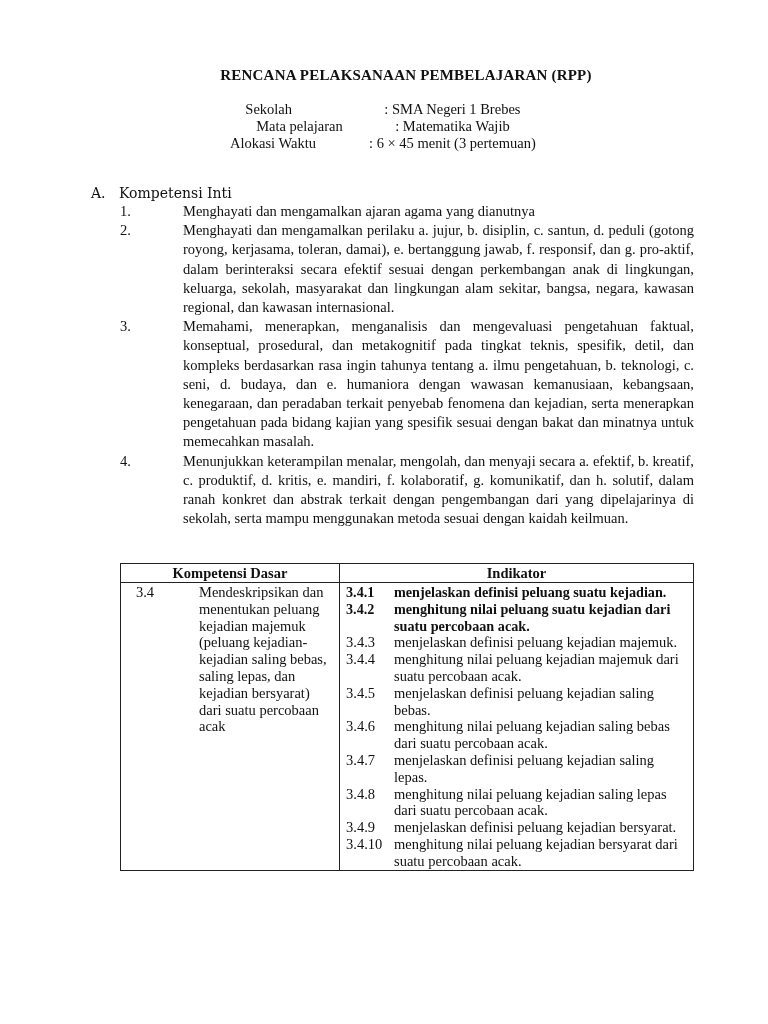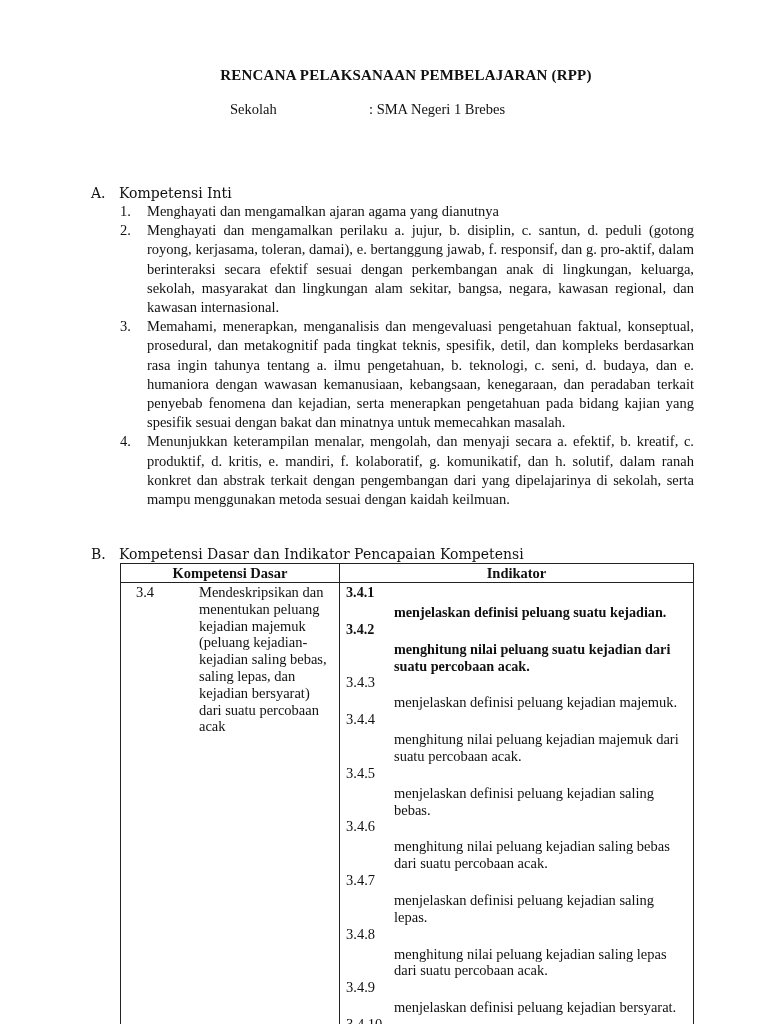--- a/index.html
+++ b/index.html
@@ -55,21 +55,21 @@
     .ki-list {
       position: absolute;
       left: 120px;
       width: 574px;
       top: 202px;
       font-size: 14.5px;
       line-height: 19.2px;
     }
     .ki-item { display: flex; }
     .ki-num { width: 27px; flex: 0 0 27px; }
-    .ki-text { flex: 1; text-align: justify; }
+    .ki-text { flex: 1; text-align: justify; margin-left: 36px; }
 
     .kd-table {
       position: absolute;
       left: 120px;
       top: 563px;
       width: 574px;
       border-collapse: collapse;
       font-size: 14.5px;
       line-height: 16.8px;
     }
@@ -84,35 +84,43 @@
       height: 18px;
       line-height: 18px;
     }
     .kd-table .col-kd { width: 218px; }
     .kd-cell { display: flex; padding: 1px 4px 1px 6px; }
     .kd-num { width: 36px; flex: 0 0 36px; text-align: center; }
     .kd-text { flex: 1; margin-left: 36px; }
     .ind-cell { padding: 1px 2px 0 6px; }
     .ind-row { display: flex; }
     .ind-num { width: 48px; flex: 0 0 48px; }
-    .ind-text { flex: 1; margin-top: 20px; }
+    .ind-text { flex: 1; }
     .ind-row.bold { font-weight: bold; font-size: 14.2px; }
   </style>
 </head>
 <body>
 
 <div class="page">
 
   <div class="title">RENCANA PELAKSANAAN PEMBELAJARAN (RPP)</div>
 
   <div class="meta">
     <div class="meta-row">
       <span class="meta-label">Sekolah</span>
       <span class="meta-value">: SMA Negeri 1 Brebes</span>
     </div>
+    <div class="meta-row">
+      <span class="meta-label">Mata pelajaran</span>
+      <span class="meta-value">: Matematika Wajib</span>
+    </div>
+    <div class="meta-row">
+      <span class="meta-label">Alokasi Waktu</span>
+      <span class="meta-value">: 6 × 45 menit (3 pertemuan)</span>
+    </div>
   </div>
 
   <div class="section-head" style="top:184px;">
     <span class="letter">A.</span><span>Kompetensi Inti</span>
   </div>
 
   <div class="ki-list">
     <div class="ki-item">
       <span class="ki-num">1.</span>
       <span class="ki-text">Menghayati dan mengamalkan ajaran agama yang dianutnya</span>
@@ -124,23 +132,20 @@
     <div class="ki-item">
       <span class="ki-num">3.</span>
       <span class="ki-text">Memahami, menerapkan, menganalisis dan mengevaluasi pengetahuan faktual, konseptual, prosedural, dan metakognitif pada tingkat teknis, spesifik, detil, dan kompleks berdasarkan rasa ingin tahunya tentang a. ilmu pengetahuan, b. teknologi, c. seni, d. budaya, dan  e. humaniora dengan wawasan kemanusiaan, kebangsaan, kenegaraan, dan peradaban terkait penyebab fenomena dan kejadian, serta menerapkan pengetahuan pada bidang kajian yang spesifik sesuai dengan bakat dan minatnya untuk memecahkan masalah.</span>
     </div>
     <div class="ki-item">
       <span class="ki-num">4.</span>
       <span class="ki-text">Menunjukkan keterampilan menalar, mengolah, dan menyaji secara a. efektif, b. kreatif, c. produktif, d. kritis, e. mandiri, f. kolaboratif, g. komunikatif, dan h. solutif, dalam ranah konkret dan abstrak terkait dengan pengembangan dari yang dipelajarinya di sekolah, serta mampu menggunakan metoda sesuai dengan kaidah keilmuan.</span>
     </div>
   </div>
 
-  <div class="section-head" style="top:545px;">
-    <span class="letter">B.</span><span>Kompetensi Dasar dan Indikator Pencapaian Kompetensi</span>
-  </div>
 
   <table class="kd-table">
     <thead>
       <tr>
         <th class="col-kd">Kompetensi Dasar</th>
         <th>Indikator</th>
       </tr>
     </thead>
     <tbody>
       <tr>

